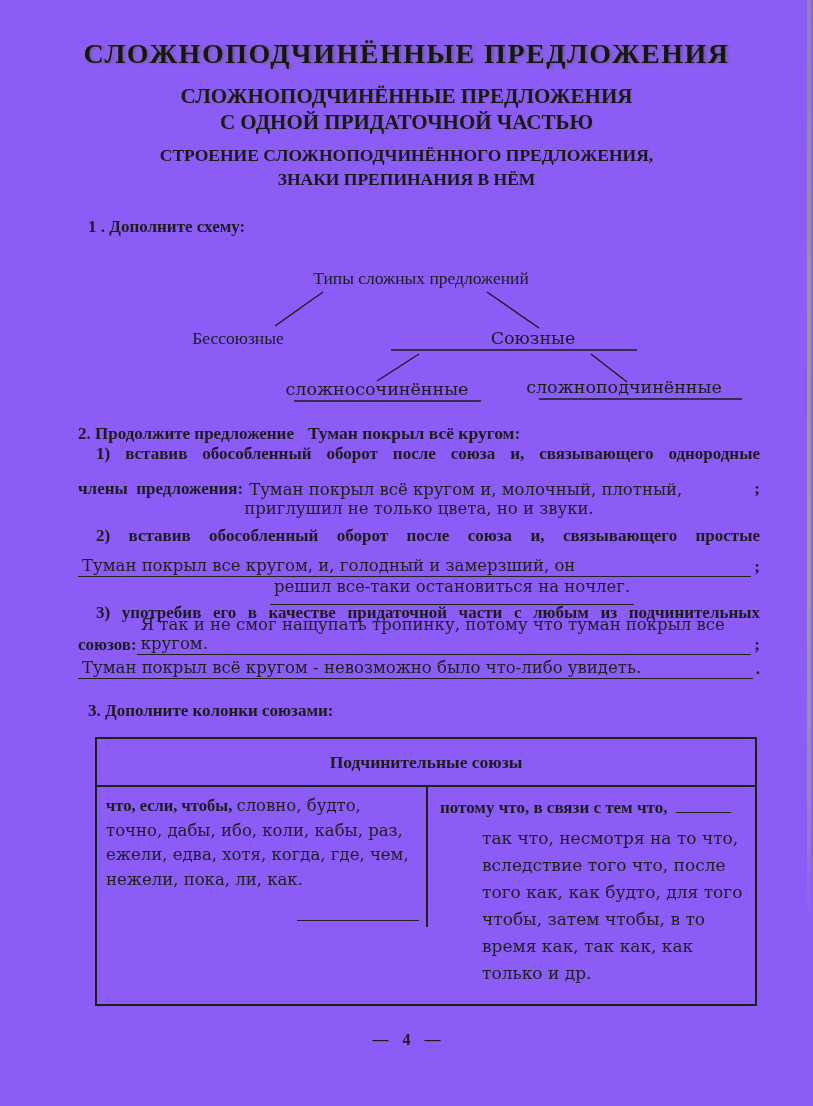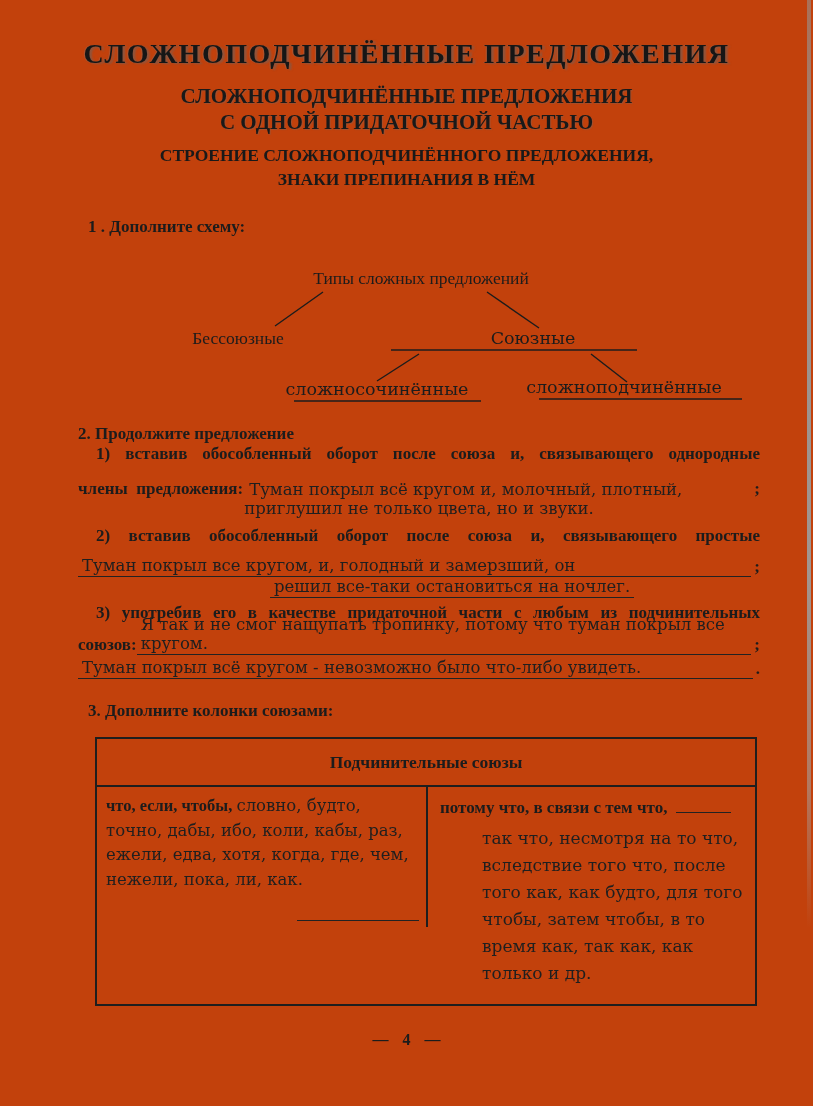--- a/index.html
+++ b/index.html
@@ -1,19 +1,19 @@
 <!DOCTYPE html>
 <html lang="ru"><head>
 <meta charset="utf-8">
 <style>
   html,body{margin:0;padding:0;background:#e8e8e8;}
   .page{
     position:relative;
     width:813px;height:1106px;
-    background:#c2410c;
+    background:#8b5cf6;
     overflow:hidden;
     font-family:"Liberation Serif", serif;
     color:#1c1c1c;
   }
   
   .printed-bold{font-family:"Liberation Serif", serif;font-weight:bold;}
   .answer{font-family:"DejaVu Serif", serif;font-weight:normal;color:#1f1f1f;}
   .pre{white-space:pre-wrap;}
   
   .title-main{
@@ -52,21 +52,21 @@
   .indent{text-indent:18px;}
   .ml14{margin-left:14px;}
   .ml6{margin-left:6px;}
   .spacer{flex:1;}
   .fill{flex:1;border-bottom:1.6px solid #222;padding:0 2px 1px 4px;}
   .fill-blank{flex:1;border-bottom:1.6px solid #222;height:20px;margin-left:4px;}
   .punct{margin-left:3px;font-weight:bold;}
   .center{text-align:center;}
   .g-underline{
     display:inline-block;margin-left:192px;min-width:332px;
-    border-bottom:1.6px solid #222;padding:0 4px 1px 4px;
+    border-bottom:1.6px solid #222;padding:0 4px 8px 4px;
   }
   .task{font-weight:bold;}
   .ans{font-family:"DejaVu Serif", serif;font-weight:normal;font-size:16.5px;color:#1f1f1f;}
   
   .unions-table{
     position:absolute;top:737px;left:95px;width:662px;height:269px;
     border:2px solid #1e1e1e;box-sizing:border-box;
   }
   .t-title{
     height:48px;border-bottom:2px solid #1e1e1e;box-sizing:border-box;
@@ -134,20 +134,21 @@
     <text class="dg-answer" x="377" y="145" text-anchor="middle">сложносочинённые</text>
     <line x1="294" y1="151" x2="481" y2="151"></line>
     <text class="dg-answer" x="624" y="143" text-anchor="middle">сложноподчинённые</text>
     <line x1="539" y1="149" x2="742" y2="149"></line>
   </svg>
 
   <div class="ex2">
 
     <div class="row h28">
       <span class="task">2. Продолжите предложение</span>
+      <span class="task ml14" style="font-size:17.5px;">Туман покрыл всё кругом:</span>
     </div>
 
     <div class="just indent task h27">1) вставив обособленный оборот после союза и, связывающего однородные</div>
     <div class="row h28">
       <span class="task pre">члены  предложения:</span>
       <span class="ans ml6">Туман покрыл всё кругом и, молочный, плотный,</span>
       <span class="spacer"></span>
       <span class="punct">;</span>
     </div>
     <div class="ans center h27">приглушил не только цвета, но и звуки.</div>

